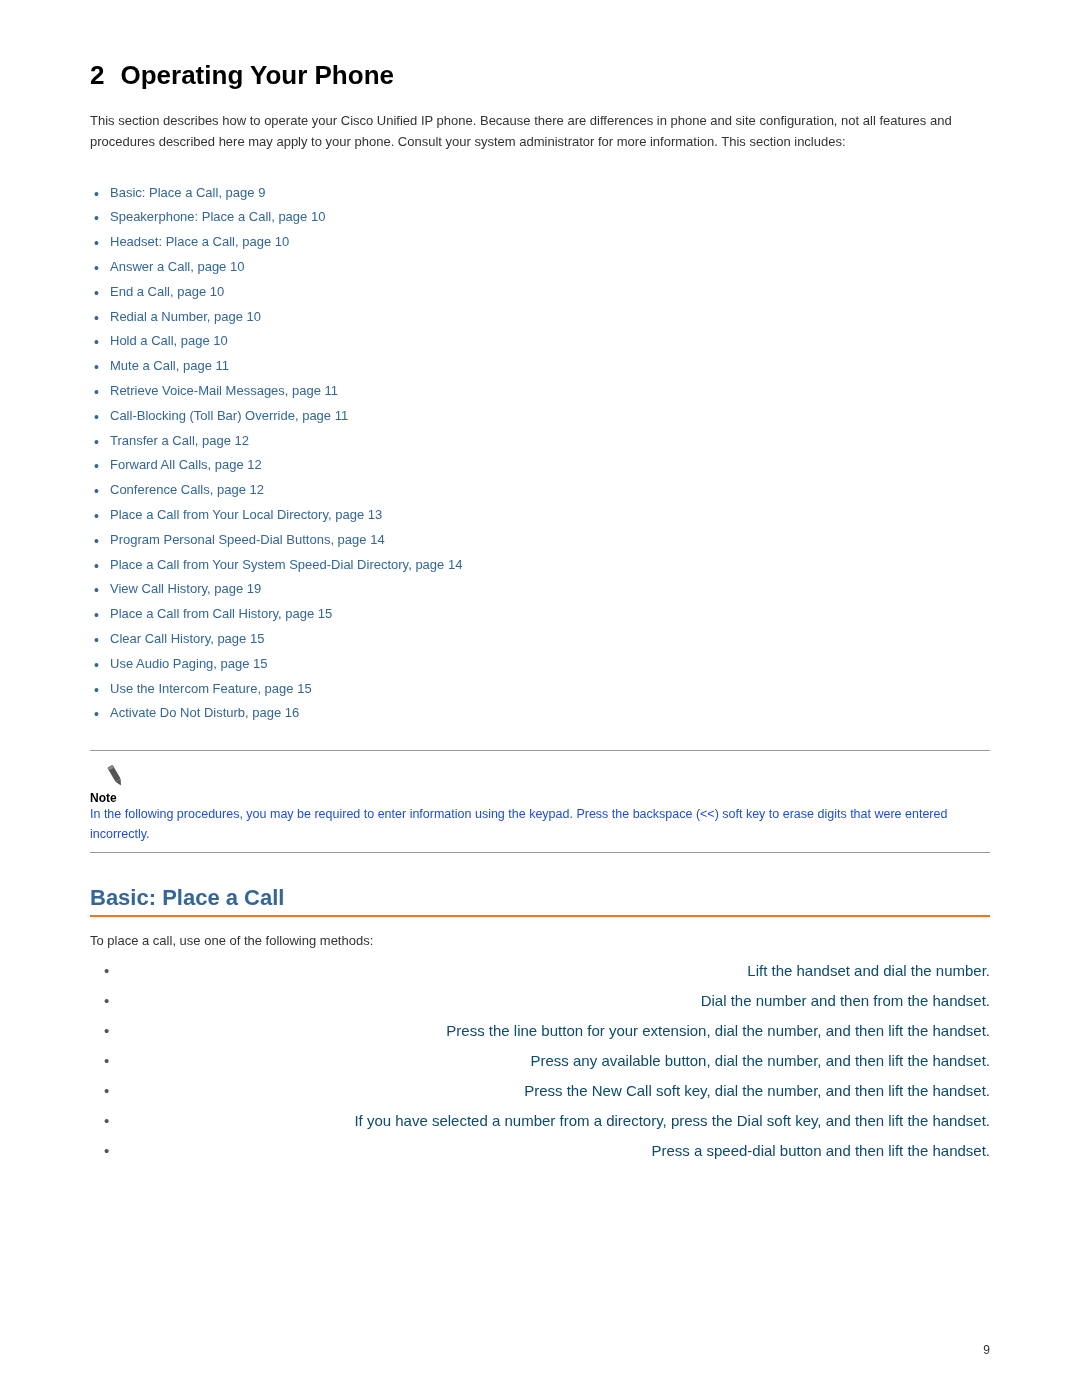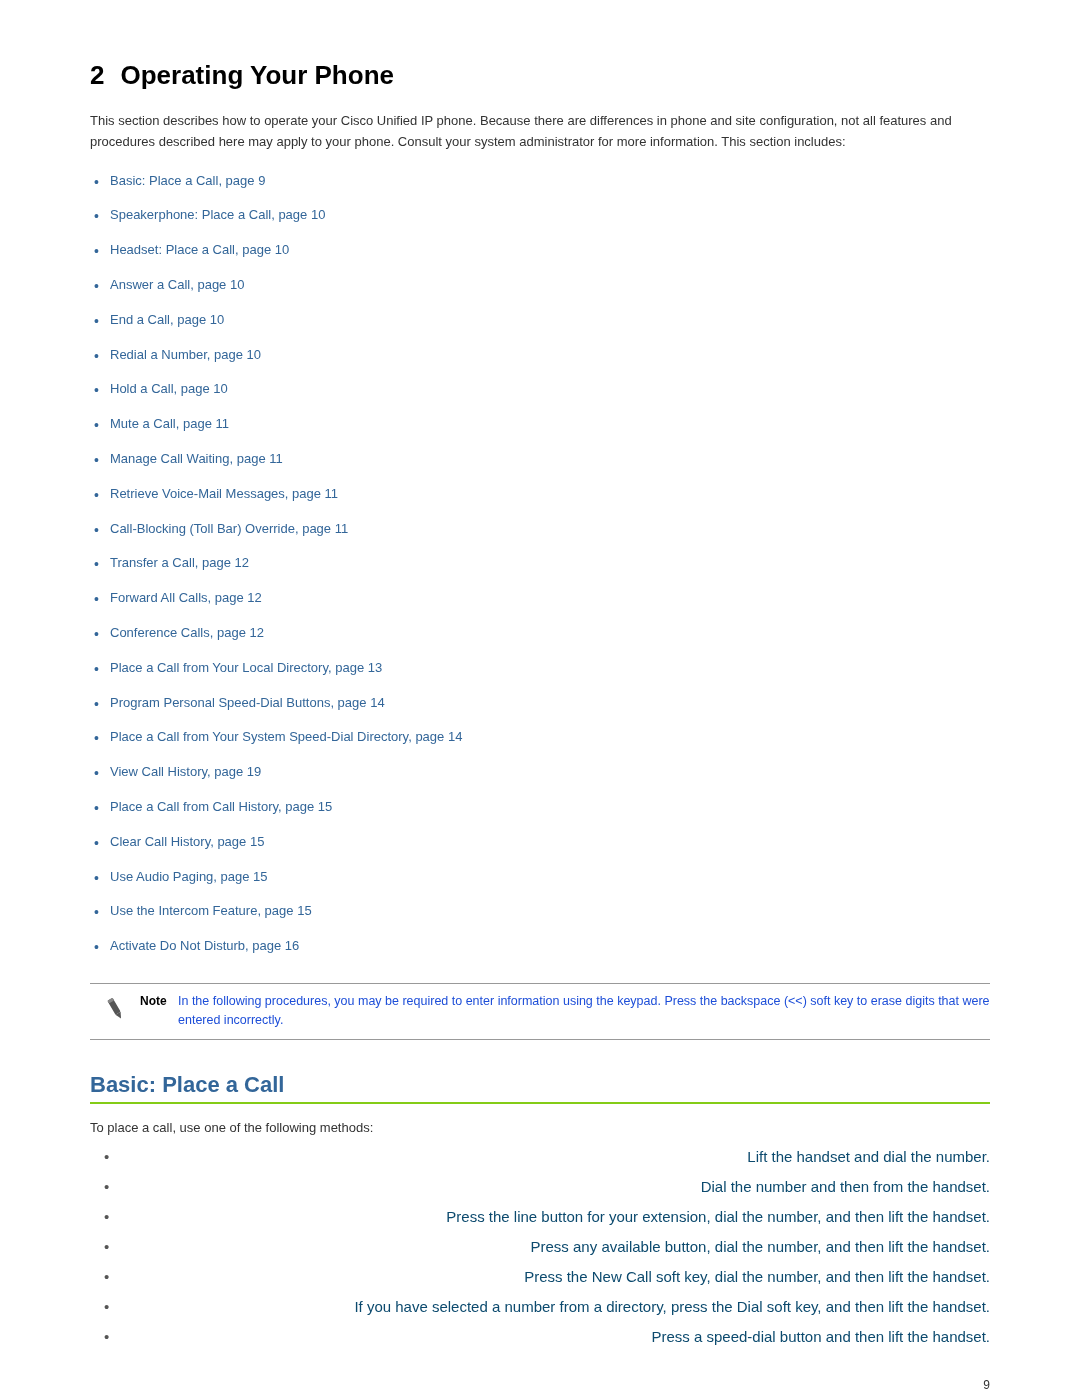--- a/index.html
+++ b/index.html
@@ -28,34 +28,33 @@
     }
 
     h1.chapter-title .chapter-num {
       margin-right: 16px;
     }
 
     .intro-text {
       font-size: 13px;
       color: #333;
       line-height: 1.6;
-      margin-bottom: 16px;
+      margin-bottom: 28px;
       max-width: 920px;
     }
 
     .toc-list {
       list-style: none;
       margin-bottom: 24px;
     }
 
     .toc-list li {
       padding: 2px 0 2px 20px;
       position: relative;
       line-height: 1.6;
-      margin-top: 10px;
     }
 
     .toc-list li::before {
       content: "•";
       color: #336699;
       position: absolute;
       left: 4px;
       font-size: 14px;
     }
 
@@ -63,21 +62,21 @@
       color: #336699;
       text-decoration: none;
       font-size: 13px;
     }
 
     h2.section-title {
       font-size: 22px;
       font-weight: bold;
       color: #336699;
       margin-bottom: 14px;
-      border-bottom: 2px solid #84cc16;
+      border-bottom: 2px solid #f97316;
       padding-bottom: 4px;
     }
 
     .section-intro {
       font-size: 13px;
       color: #333;
       margin-bottom: 4px;
       line-height: 1.6;
     }
 
@@ -105,20 +104,21 @@
     .page-number {
       position: absolute;
       bottom: 40px;
       right: 90px;
       font-size: 12px;
       color: #333;
     }
 
     .note-row {
       display: flex;
+      flex-direction: column;
       align-items: flex-start;
       gap: 0;
       border-top: 1px solid #999;
       border-bottom: 1px solid #999;
       padding: 8px 0;
       margin-bottom: 32px;
     }
 
     .note-icon-col {
       display: flex;
@@ -154,21 +154,20 @@
 
 <ul class="toc-list">
 <li><a href="#">Basic: Place a Call, page 9</a></li>
     <li><a href="#">Speakerphone: Place a Call, page 10</a></li>
     <li><a href="#">Headset: Place a Call, page 10</a></li>
     <li><a href="#">Answer a Call, page 10</a></li>
     <li><a href="#">End a Call, page 10</a></li>
     <li><a href="#">Redial a Number, page 10</a></li>
     <li><a href="#">Hold a Call, page 10</a></li>
     <li><a href="#">Mute a Call, page 11</a></li>
-    <li><a href="#">Manage Call Waiting, page 11</a></li>
     <li><a href="#">Retrieve Voice-Mail Messages, page 11</a></li>
     <li><a href="#">Call-Blocking (Toll Bar) Override, page 11</a></li>
     <li><a href="#">Transfer a Call, page 12</a></li>
     <li><a href="#">Forward All Calls, page 12</a></li>
     <li><a href="#">Conference Calls, page 12</a></li>
     <li><a href="#">Place a Call from Your Local Directory, page 13</a></li>
     <li><a href="#">Program Personal Speed-Dial Buttons, page 14</a></li>
     <li><a href="#">Place a Call from Your System Speed-Dial Directory, page 14</a></li>
     <li><a href="#">View Call History, page 19</a></li>
     <li><a href="#">Place a Call from Call History, page 15</a></li>

